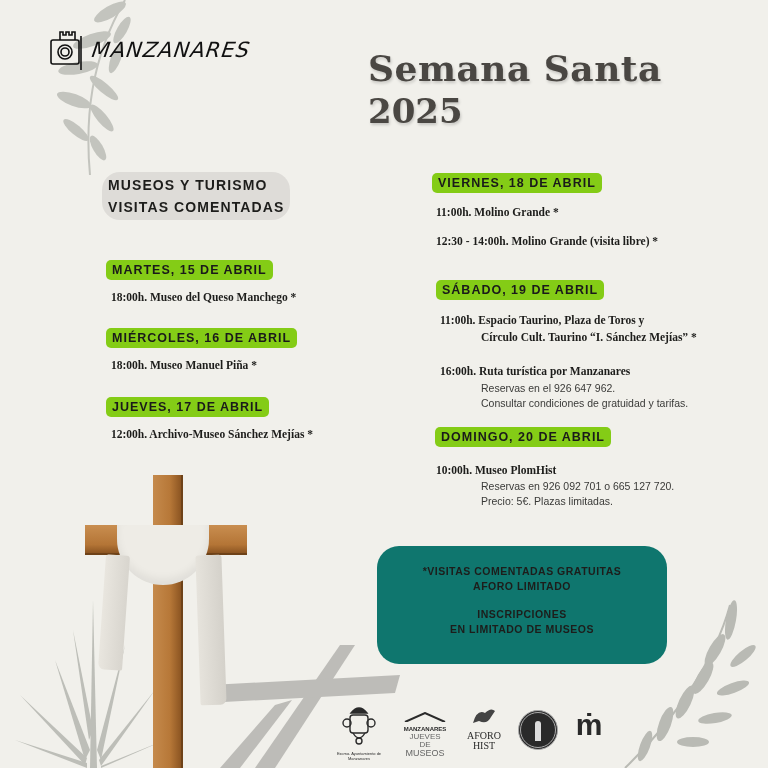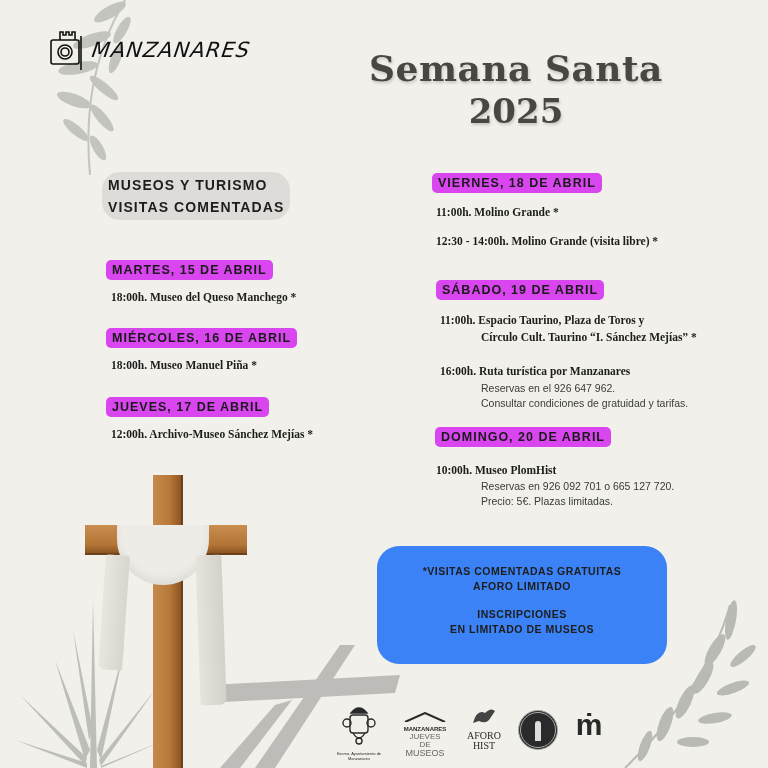--- a/index.html
+++ b/index.html
@@ -21,31 +21,31 @@
     font-family: "DejaVu Sans", sans-serif;
     font-style: italic;
     font-size: 21px;
     letter-spacing: 1px;
     color: #111;
     transform: skewX(-8deg);
   }
 
   
   .title {
-    left: 356px; top: 46px; width: 320px; text-align: center;
+    left: 368px; top: 46px; width: 320px; text-align: left;
     font-family: "DejaVu Serif", serif; font-weight: bold;
     color: #4a4743; text-shadow: 1px 2px 3px rgba(0,0,0,0.18);
   }
   .title .t1 { font-size: 36px; line-height: 44px; letter-spacing: 0.5px; }
   .title .t2 { font-size: 34px; line-height: 42px; }
 
   
   .pill {
     position: absolute;
-    background: #d946ef;
+    background: #84cc16;
     border-radius: 5px;
     font-weight: bold;
     font-size: 12.5px;
     letter-spacing: 1px;
     color: #1a1a1a;
     padding: 3px 6px;
     white-space: nowrap;
   }
   .section-pill {
     left: 102px; top: 172px;
@@ -55,21 +55,21 @@
     line-height: 22px; padding: 2px 6px;
   }
   .section-pill div { white-space: nowrap; }
 
   .evt { position: absolute; font-size: 11.5px; font-weight: bold; color: #1d1d1b; white-space: nowrap; font-family: Liberation Serif, serif; }
   .sub { position: absolute; font-size: 10.5px; color: #3a3a38; white-space: nowrap; line-height: 15px; }
 
   
   .card {
     left: 377px; top: 546px; width: 290px; height: 118px;
-    background: #3b82f6; border-radius: 22px;
+    background: #0f766e; border-radius: 22px;
     text-align: center; font-weight: bold; font-size: 10.5px; letter-spacing: 0.5px;
     color: #1d1d1b; padding-top: 18px; line-height: 14.5px;
   }
   .card .gap { height: 14px; }
 
   
   .flogo { position: absolute; color: #2a2a2a; text-align: center; }
 </style>
 </head>
 <body>

